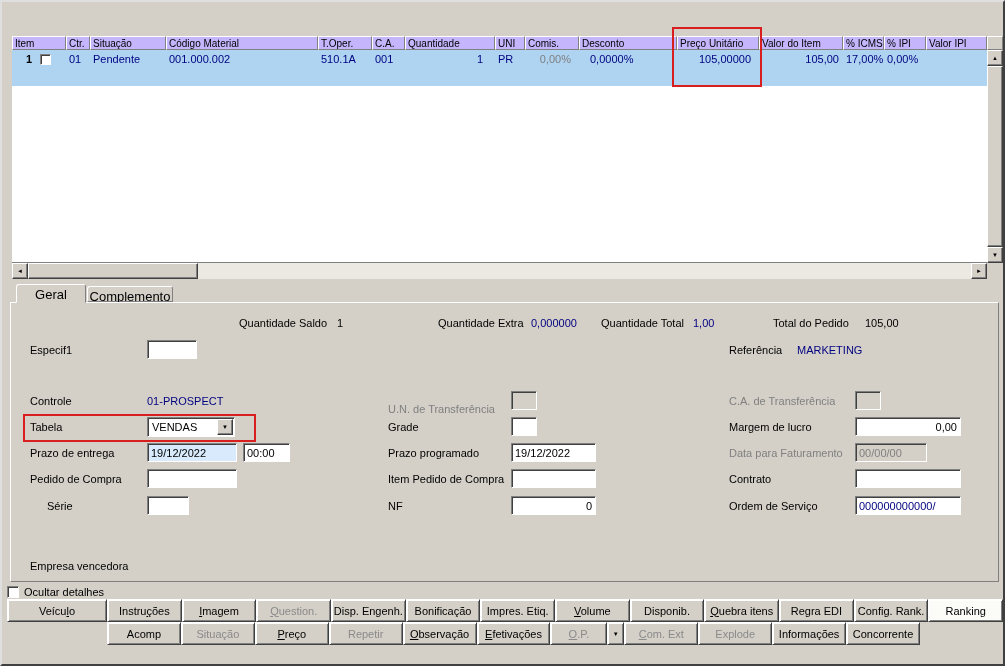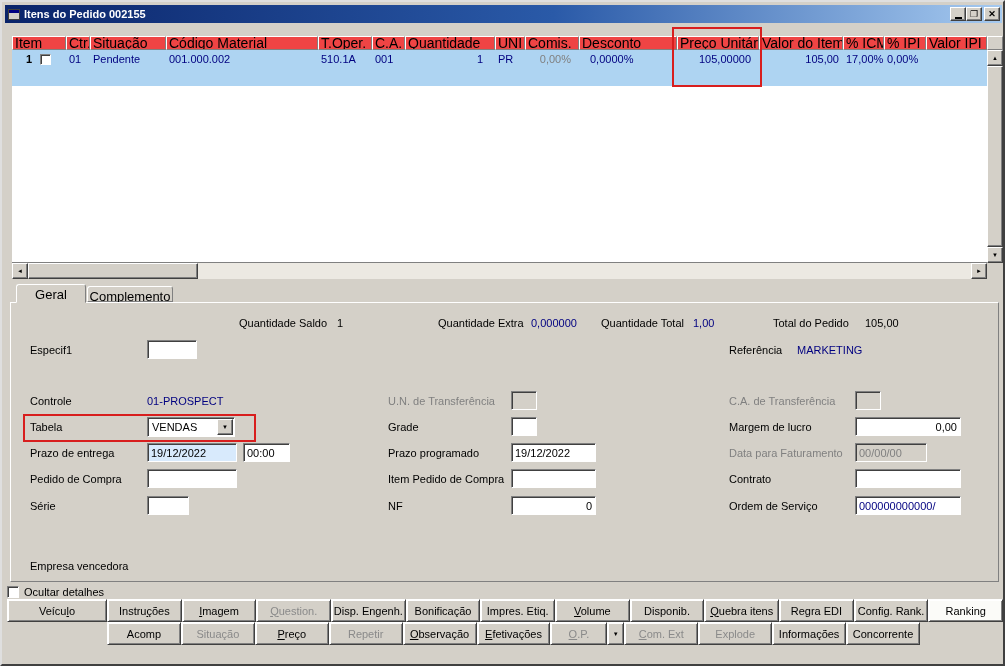--- a/index.html
+++ b/index.html
@@ -30,23 +30,23 @@
     box-shadow:inset -1px -1px 0 #808080;
     display:flex;align-items:center;justify-content:center;
     font-size:8px;color:#000;line-height:1;
   }
   .tb-btn.close{margin-left:2px;font-weight:bold;}
   .glyph-min{display:block;width:7px;height:2px;background:#000;margin-top:7px;}
 
   
   .grid-header{position:absolute;left:10px;top:34px;height:14px;display:flex;z-index:1;}
   .ghc{
-    height:14px;background:#ef4444;flex:0 0 auto;
+    height:14px;background:#c4b5fd;flex:0 0 auto;
     border:1px solid;border-color:#fff #808080 #808080 #fff;
-    font-size:14px;line-height:11px;padding:1px 2px 0 2px;
+    font-size:10px;line-height:11px;padding:1px 2px 0 2px;
     white-space:nowrap;overflow:hidden;
   }
   .header-corner{position:absolute;left:985px;top:34px;width:16px;height:14px;background:#d4d0c8;
     border:1px solid;border-color:#fff #808080 #808080 #fff;}
   .grid-body{position:absolute;left:10px;top:48px;width:975px;height:213px;background:#fff;overflow:hidden;border-bottom:1px solid #808080;}
   .grow{position:absolute;left:0;top:0;width:975px;height:36px;background:#aed4f2;color:#000080;}
   .gline1{display:flex;padding-top:3px;height:18px;}
   .gc{flex:0 0 auto;padding:0 3px;white-space:nowrap;overflow:visible;font-size:11px;}
   .gc.ar{text-align:right;}
   .gc.pr12{padding-right:12px;}
@@ -117,35 +117,20 @@
     padding:0 1px;white-space:nowrap;overflow:hidden;cursor:default;}
   .btn.disabled{color:#8a8a8a;}
   .btn.active{background:#fbfbf8;}
   .btn.ddbtn{flex:0 0 17px;font-size:6px;}
 </style>
 </head>
 <body>
 
 <div class="window">
 
-  <div class="titlebar">
-    <span class="title-icon"></span>
-    <span class="title-text">Itens do Pedido 002155</span>
-    <span class="tb-buttons">
-      <span class="tb-btn">
-          <span class="glyph-min"></span>
-        </span>
-      <span class="tb-btn" style="font-size:9px;">
-          <span>❐</span>
-        </span>
-      <span class="tb-btn close" style="font-size:9px;">
-          <span>✕</span>
-        </span>
-    </span>
-  </div>
 
   <div class="grid-header">
       <div class="ghc" style="width: 54px;">Item</div>
       <div class="ghc" style="width: 24px;">Ctr.</div>
       <div class="ghc" style="width: 76px;">Situação</div>
       <div class="ghc" style="width: 152px;">Código Material</div>
       <div class="ghc" style="width: 54px;">T.Oper.</div>
       <div class="ghc" style="width: 33px;">C.A.</div>
       <div class="ghc" style="width: 90px;">Quantidade</div>
       <div class="ghc" style="width: 30px;">UNI</div>
@@ -215,21 +200,21 @@
     <span class="lbl" style="left:762px;top:14px;">Total do Pedido</span>
     <span class="pval" style="left:854px;top:14px;">105,00</span>
 
     <span class="lbl" style="left:19px;top:41px;">Especif1</span>
     <input class="inp" style="left: 136px; top: 37px; width: 50px;">
     <span class="lbl" style="left:718px;top:41px;">Referência</span>
     <span class="pval blue" style="left:786px;top:41px;">MARKETING</span>
 
     <span class="lbl" style="left:19px;top:92px;">Controle</span>
     <span class="pval blue" style="left:136px;top:92px;">01-PROSPECT</span>
-    <span class="lbl dis" style="left:377px;top:92px;">U.N. de Transferência</span>
+    <span class="lbl dis" style="left:377px;top:100px;">U.N. de Transferência</span>
     <input class="inp dis" style="left: 500px; top: 88px; width: 26px;" disabled="">
     <span class="lbl dis" style="left:718px;top:92px;">C.A. de Transferência</span>
     <input class="inp dis" style="left: 844px; top: 88px; width: 26px;" disabled="">
 
     <span class="lbl" style="left:19px;top:118px;">Tabela</span>
     <div class="combo" style="left:136px;top:114px;width:88px;">
       <span class="combo-val">VENDAS</span>
       <span class="combo-btn">
           <span>▼</span>
         </span>
@@ -247,21 +232,21 @@
     <span class="lbl dis" style="left:718px;top:144px;">Data para Faturamento</span>
     <input class="inp dis" style="left: 844px; top: 140px; width: 72px;" disabled="" value="00/00/00">
 
     <span class="lbl" style="left:19px;top:170px;">Pedido de Compra</span>
     <input class="inp" style="left: 136px; top: 166px; width: 90px;">
     <span class="lbl" style="left:377px;top:170px;">Item Pedido de Compra</span>
     <input class="inp" style="left: 500px; top: 166px; width: 85px;">
     <span class="lbl" style="left:718px;top:170px;">Contrato</span>
     <input class="inp" style="left: 844px; top: 166px; width: 106px;">
 
-    <span class="lbl" style="left:19px;top:197px;">Série</span>
+    <span class="lbl" style="left:36px;top:197px;">Série</span>
     <input class="inp" style="left: 136px; top: 193px; width: 42px;">
     <span class="lbl" style="left:377px;top:197px;">NF</span>
     <input class="inp ar" style="left: 500px; top: 193px; width: 85px;" value="0">
     <span class="lbl" style="left:718px;top:197px;">Ordem de Serviço</span>
     <input class="inp navy" style="left: 844px; top: 193px; width: 106px;" value="000000000000/">
 
     <span class="lbl" style="left:19px;top:257px;">Empresa vencedora</span>
   </div>
 
   <div class="redbox" style="left:670px;top:25px;width:90px;height:60px;"></div>

